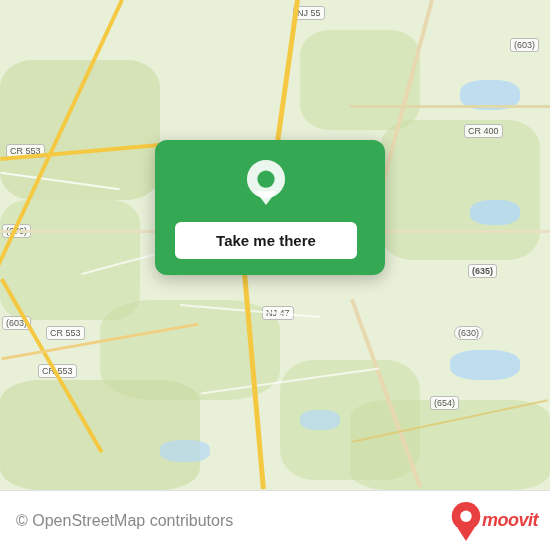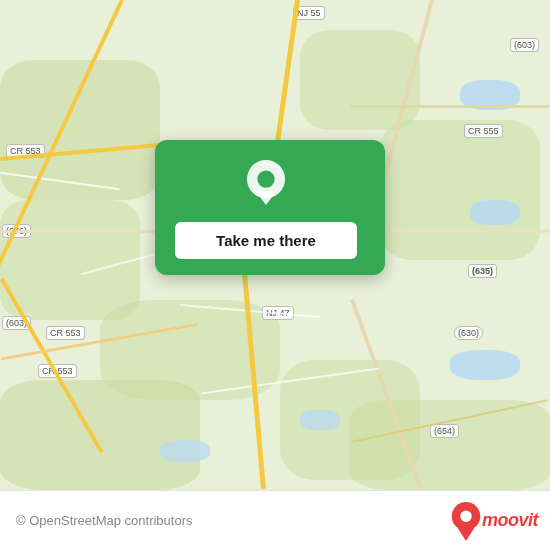--- a/index.html
+++ b/index.html
@@ -89,21 +89,21 @@
       border-top: 1px solid #e0e0e0;
       position: relative;
     }
 
     #bottom-left {
       display: flex;
       flex-direction: column;
     }
 
     #attribution {
-      font-size: 13px;
+      font-size: 16px;
       color: #888;
     }
 
     #location-title {
       font-size: 15px;
       font-weight: 500;
       color: #222;
     }
 
     
@@ -180,30 +180,30 @@
   <div style="position:absolute;top:300px;left:350px;width:4px;height:200px;background:#e8d8b0;transform:rotate(-20deg);transform-origin:top left;z-index:1;"></div>
 
   <div style="position:absolute;top:180px;left:0;width:120px;height:2px;background:#fff;transform:rotate(8deg);z-index:1;opacity:0.8;"></div>
   <div style="position:absolute;top:260px;left:80px;width:100px;height:2px;background:#fff;transform:rotate(-15deg);z-index:1;opacity:0.7;"></div>
   <div style="position:absolute;top:310px;left:180px;width:140px;height:2px;background:#fff;transform:rotate(5deg);z-index:1;opacity:0.7;"></div>
   <div style="position:absolute;top:380px;left:200px;width:180px;height:2px;background:#fff;transform:rotate(-8deg);z-index:1;opacity:0.7;"></div>
   <div style="position:absolute;top:420px;left:350px;width:200px;height:2px;background:#e0c870;transform:rotate(-12deg);z-index:1;opacity:0.8;"></div>
 
   <div class="label-badge" style="top:6px;left:293px;">NJ 55</div>
   <div class="label-badge" style="top:144px;left:6px;">CR 553</div>
-  <div class="label-badge" style="top:124px;left:464px;">CR 555</div>
+  <div class="label-badge" style="top:124px;left:464px;">CR 400</div>
   <div class="label-badge" style="top:224px;left:2px;">(676)</div>
   <div class="label-badge" style="top:38px;left:510px;">(603)</div>
   <div class="label-badge" style="top:316px;left:2px;">(603)</div>
   <div class="label-badge" style="top:306px;left:262px;">NJ 47</div>
   <div class="label-badge" style="top:264px;left:468px;font-weight:bold;">(635)</div>
   <div class="label-badge" style="top:326px;left:46px;">CR 553</div>
   <div class="label-badge" style="top:364px;left:38px;">CR 553</div>
   <div class="label-badge" style="top:326px;left:454px;border-radius:7px;">(630)</div>
-  <div class="label-badge" style="top:396px;left:430px;margin-top:28px;">(654)</div>
+  <div class="label-badge" style="top:396px;left:430px;">(654)</div>
 
   <div id="card">
 
     <svg id="pin-icon" viewBox="0 0 52 60" fill="none" xmlns="http://www.w3.org/2000/svg">
       <circle cx="26" cy="22" r="22" fill="white" fill-opacity="0.9"></circle>
       <circle cx="26" cy="22" r="10" fill="#34a853"></circle>
       <polygon points="26,52 14,36 38,36" fill="white" fill-opacity="0.9"></polygon>
     </svg>
     <button id="take-me-there-btn">Take me there</button>
   </div>

